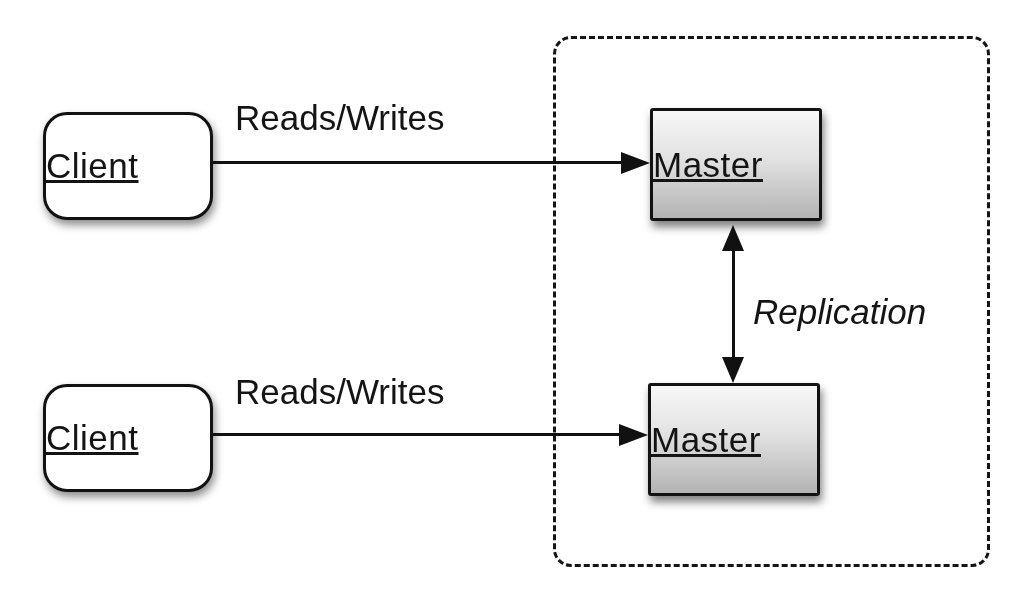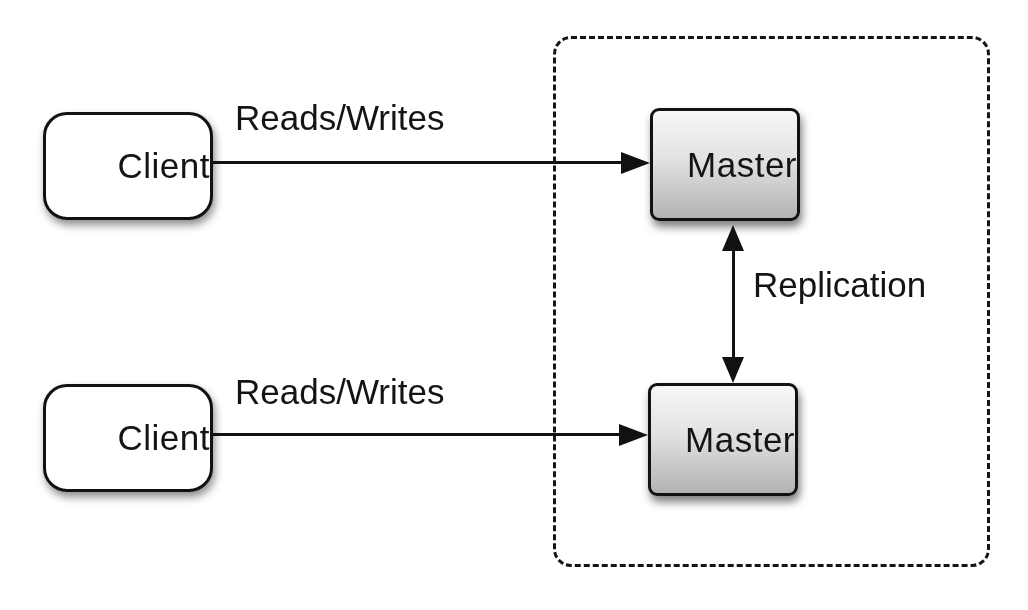--- a/index.html
+++ b/index.html
@@ -29,58 +29,59 @@
     box-sizing: border-box;
     background: transparent;
   }
 
   
   .node {
     position: absolute;
     box-sizing: border-box;
     display: flex;
     align-items: center;
-    justify-content: flex-end;
+    justify-content: flex-start;
     font-size: 35px;
     letter-spacing: 0.5px;
     color: #141414;
+    text-decoration: underline;
   }
   .client {
     width: 170px;
     height: 108px;
     background: #ffffff;
     border: 3.5px solid #121212;
     border-radius: 24px;
     box-shadow: 2px 5px 8px rgba(0,0,0,0.45);
   }
   .client-top    { left: 43px;  top: 112px; }
   .client-bottom { left: 43px;  top: 384px; }
 
   .master {
-    width: 150px;
+    width: 172px;
     height: 113px;
     background: linear-gradient(180deg, #f7f7f7 0%, #e2e2e2 45%, #b3b3b3 100%);
     border: 3.5px solid #121212;
-    border-radius: 9px;
+    border-radius: 3px;
     box-shadow: 2px 6px 9px rgba(0,0,0,0.5);
   }
   .master-top    { left: 650px; top: 108px; }
   .master-bottom { left: 648px; top: 383px; }
 
   
   .edge-label {
     position: absolute;
     font-size: 35px;
     color: #141414;
     text-align: left;
     white-space: nowrap;
   }
   .label-rw-top    { left: 235px; top: 98px;  width: 300px; }
   .label-rw-bottom { left: 235px; top: 372px; width: 300px; }
-  .label-repl      { left: 753px; top: 265px; width: 220px; }
+  .label-repl      { left: 753px; top: 292px; width: 220px; font-style: italic; }
 
   
   .hshaft {
     position: absolute;
     height: 3px;
     background: #111111;
   }
   .shaft-rw-top    { left: 213px; top: 161px; width: 410px; }
   .shaft-rw-bottom { left: 213px; top: 433px; width: 408px; }
 

